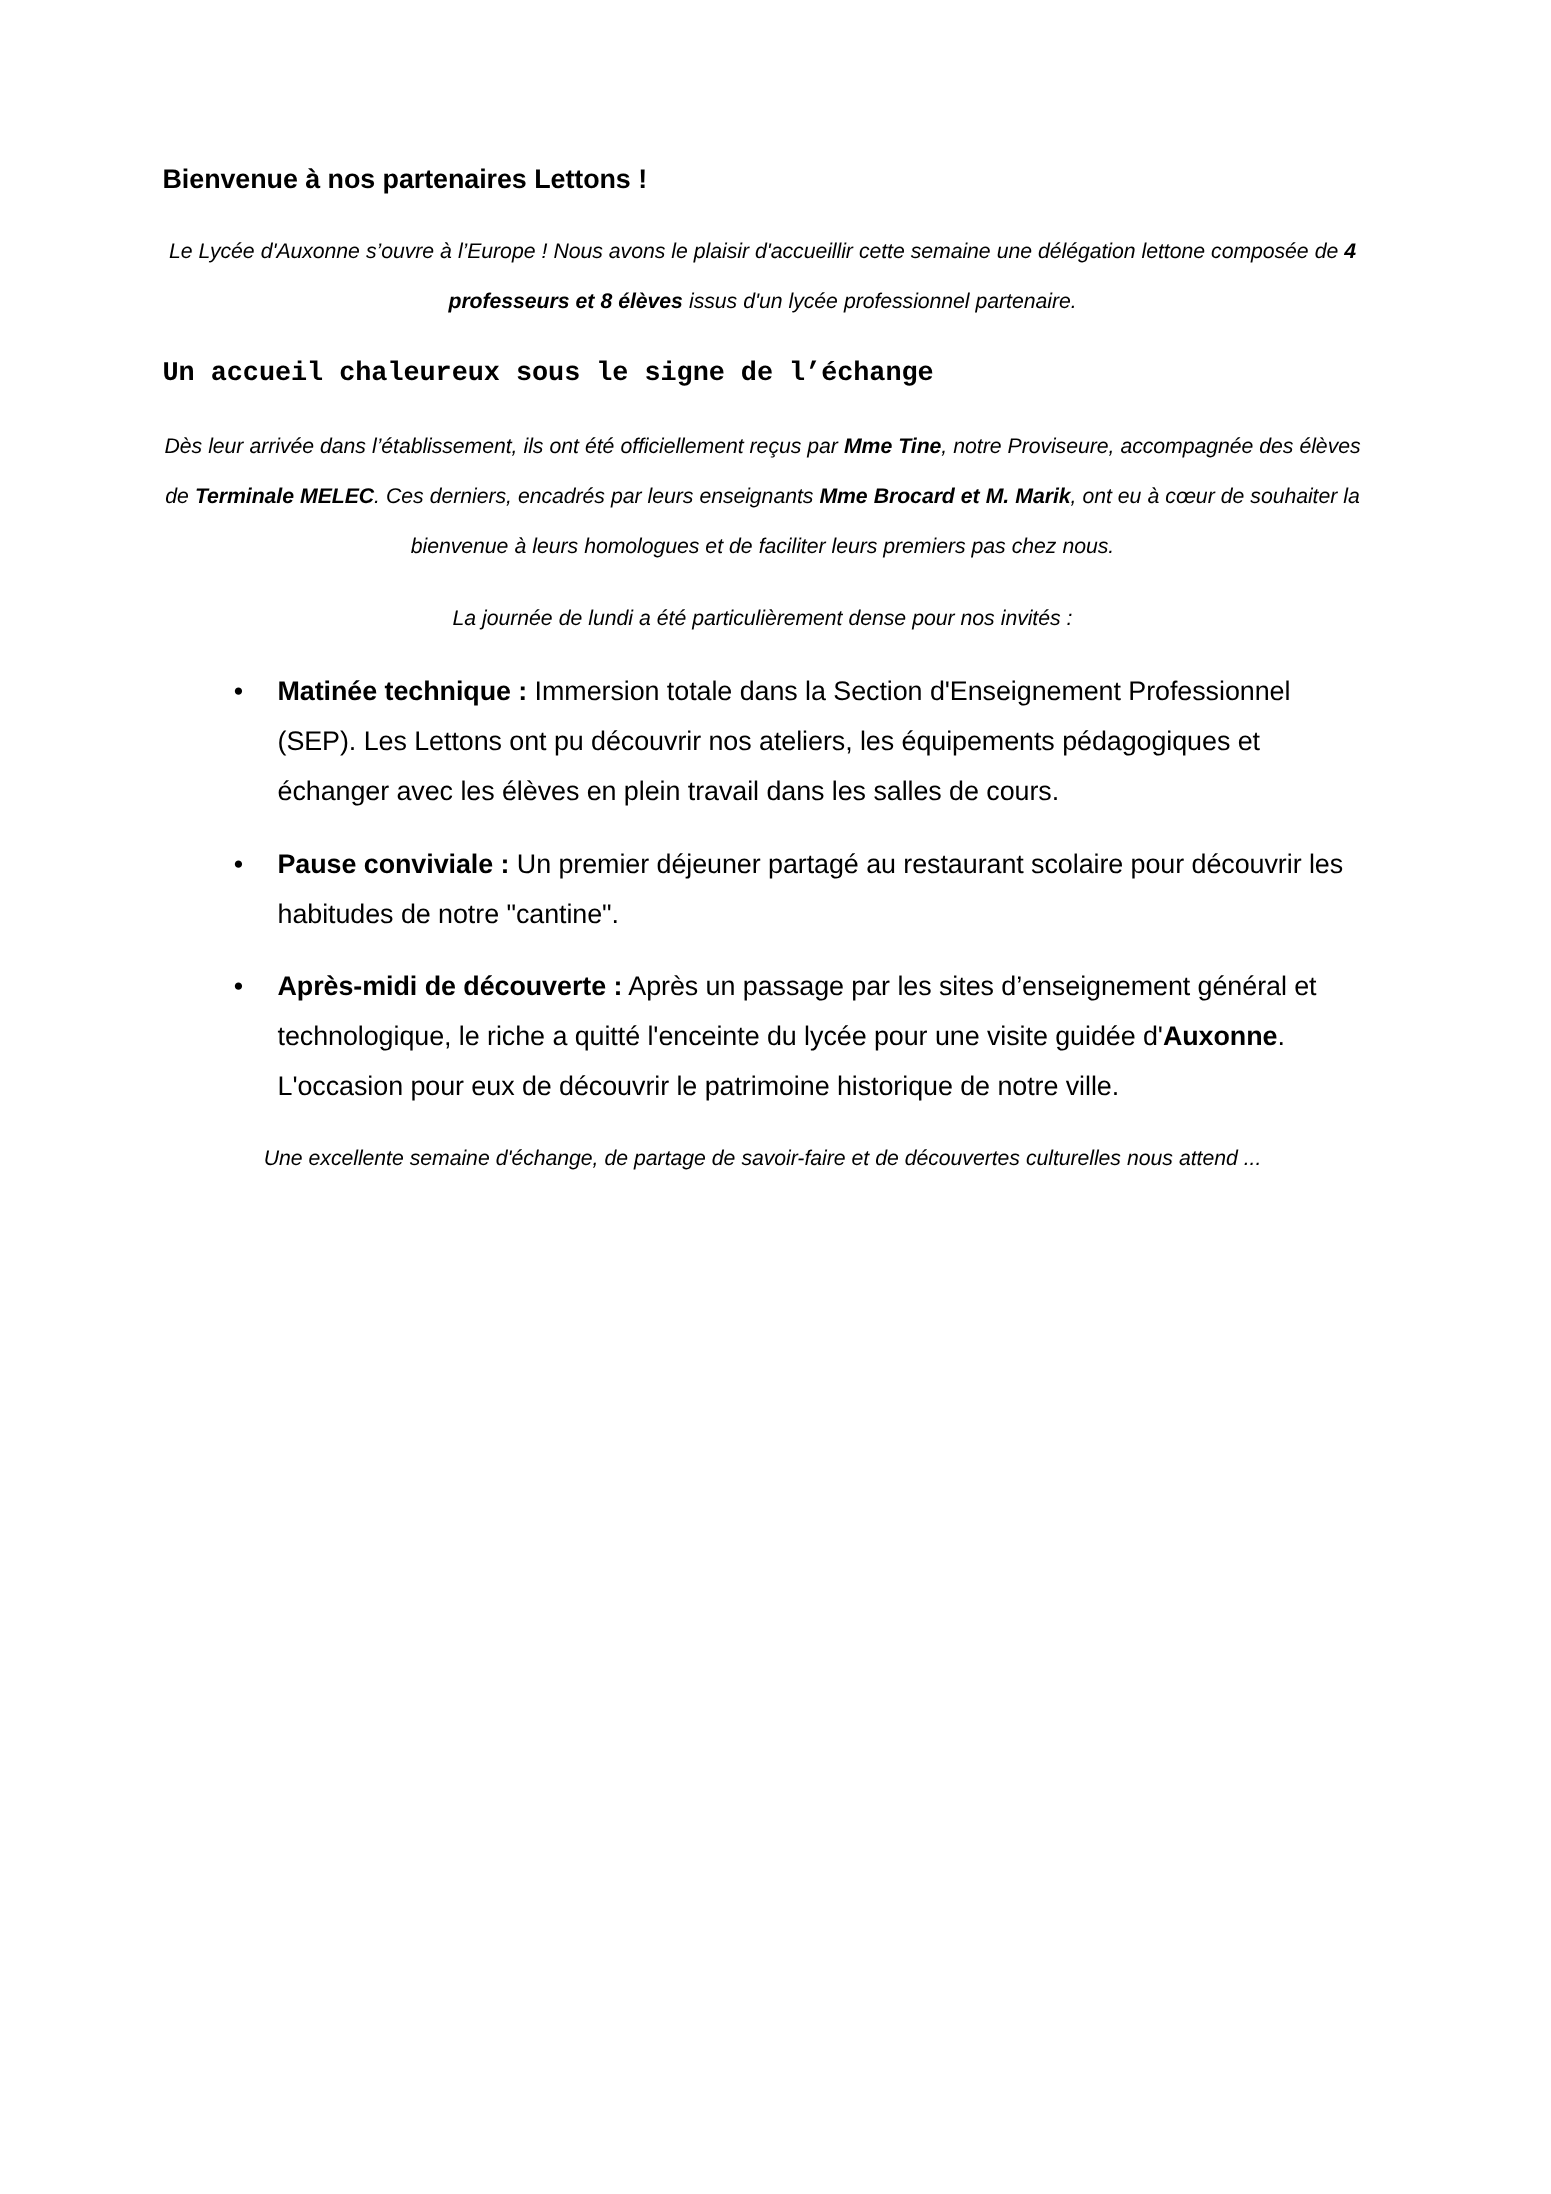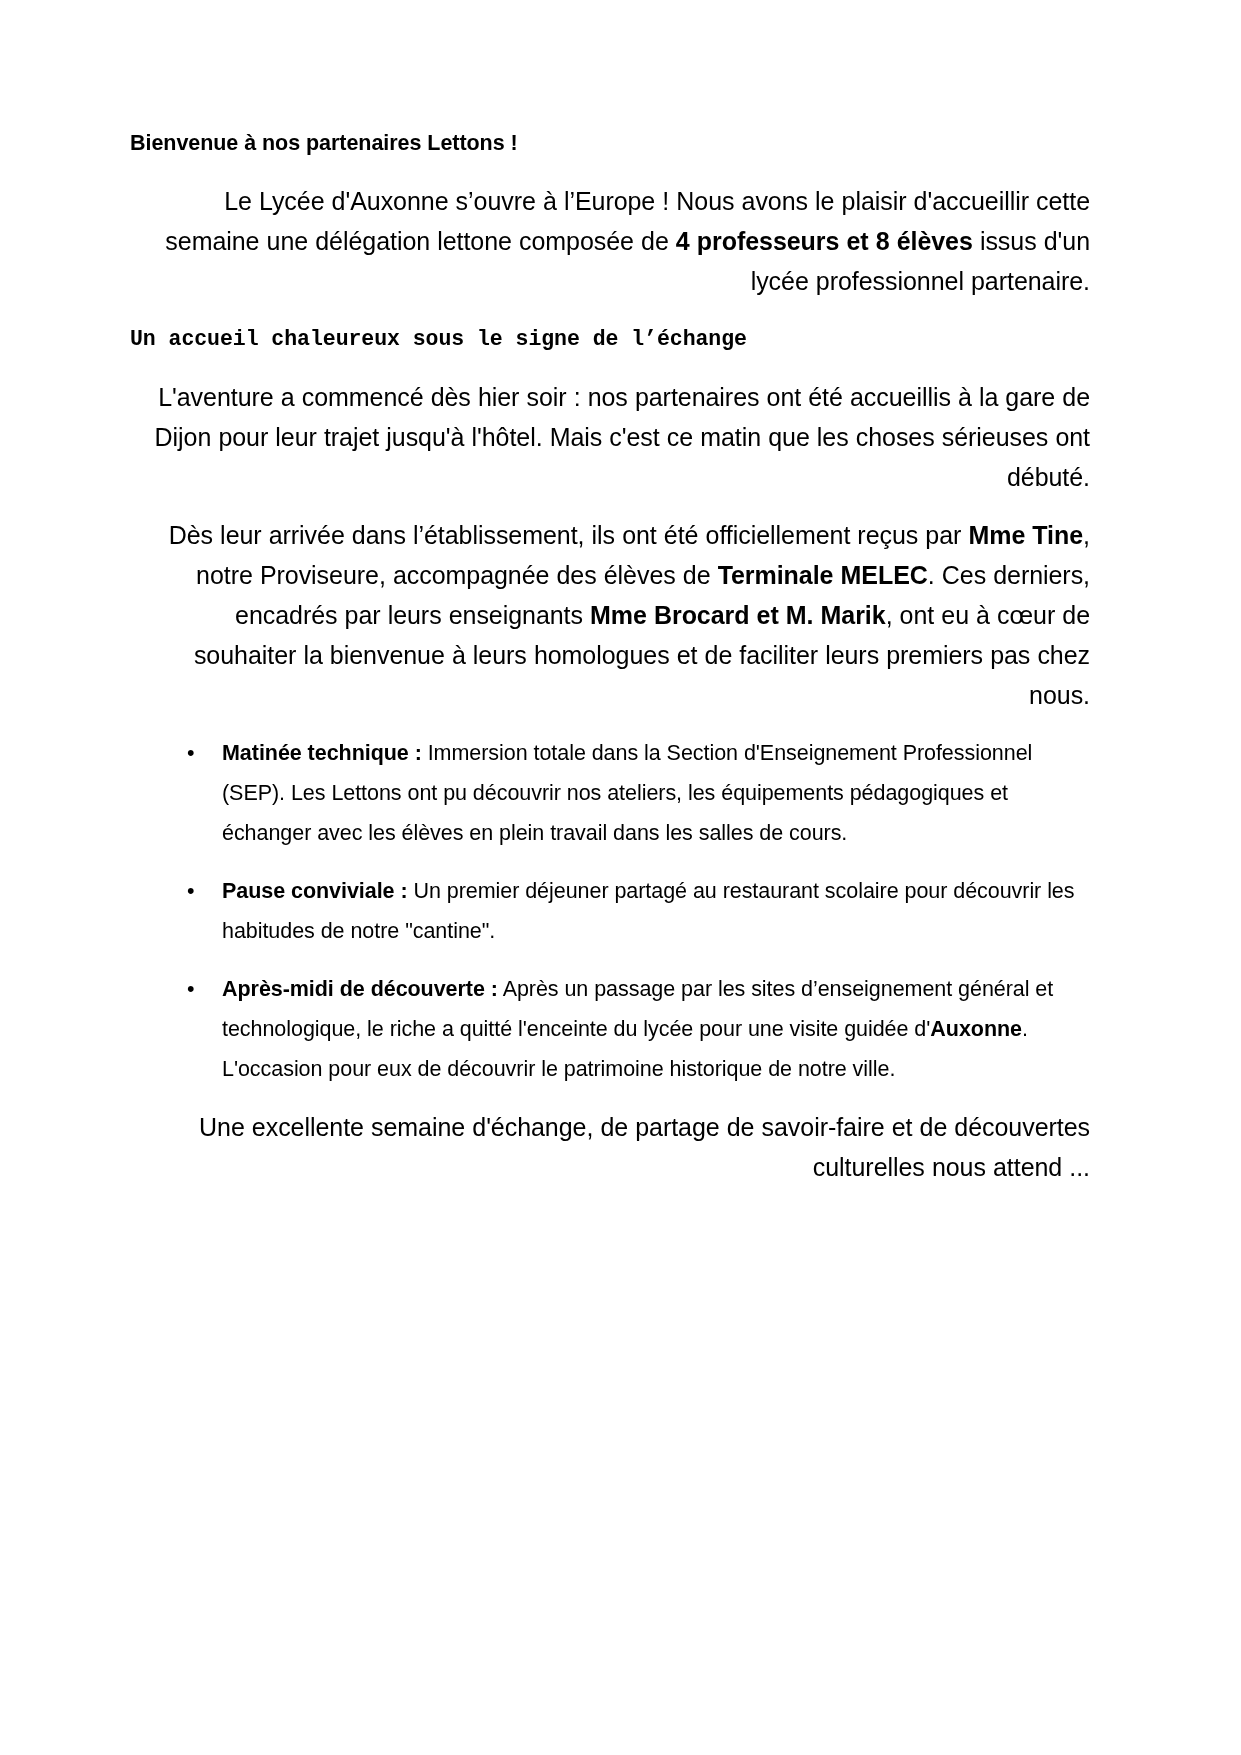--- a/index.html
+++ b/index.html
@@ -19,26 +19,27 @@
     box-sizing: border-box;
     overflow: hidden;
   }
   .doc-body {
     position: absolute;
     left: 130px;
     top: 123px;
     width: 960px;
   }
   .para {
-    font-size: 25px;
+    font-size: 17px;
     line-height: 40px;
     margin: 0 0 18px 0;
-    text-align: right;
+    text-align: center;
     letter-spacing: -0.05px;
     word-spacing: 0.2px;
+    font-style: italic;
   }
   .heading {
     font-size: 21.5px;
     line-height: 40px;
     font-weight: bold;
     margin: 0 0 18px 0;
     letter-spacing: -0.05px;
   }
   .heading.sub {
     margin-top: 2px;
@@ -76,25 +77,25 @@
 
 <div class="page">
   <div class="doc-body">
 
     <p class="heading">Bienvenue à nos partenaires Lettons !</p>
 
     <p class="para"><span>Le Lycée d'Auxonne s’ouvre à l’Europe ! Nous avons le plaisir d'accueillir cette semaine une délégation lettone composée de </span><span class="b">4 professeurs et 8 élèves</span><span> issus d'un lycée professionnel partenaire.</span></p>
 
     <p class="heading sub">Un accueil chaleureux sous le signe de l’échange</p>
 
-    <p class="para">L'aventure a commencé dès hier soir : nos partenaires ont été accueillis à la gare de Dijon pour leur trajet jusqu'à l'hôtel. Mais c'est ce matin que les choses sérieuses ont débuté.</p>
 
     <p class="para"><span>Dès leur arrivée dans l’établissement, ils ont été officiellement reçus par </span><span class="b">Mme Tine</span><span>, notre Proviseure, accompagnée des élèves de </span><span class="b">Terminale MELEC</span><span>. Ces derniers, encadrés par leurs enseignants </span><span class="b">Mme Brocard et M. Marik</span><span>, ont eu à cœur de souhaiter la bienvenue à leurs homologues et de faciliter leurs premiers pas chez nous.</span></p>
 
 
+    <p class="para">La journée de lundi a été particulièrement dense pour nos invités :</p>
 
     <ul class="bullet-list">
       <li class="bullet-item">
         <span class="bullet-dot">•</span><span class="b">Matinée technique :</span><span> Immersion totale dans la Section d'Enseignement Professionnel (SEP). Les Lettons ont pu découvrir nos ateliers, les équipements pédagogiques et échanger avec les élèves en plein travail dans les salles de cours.</span>
       </li>
       <li class="bullet-item">
         <span class="bullet-dot">•</span><span class="b">Pause conviviale :</span><span> Un premier déjeuner partagé au restaurant scolaire pour découvrir les habitudes de notre "cantine".</span>
       </li>
       <li class="bullet-item">
         <span class="bullet-dot">•</span><span class="b">Après-midi de découverte :</span><span> Après un passage par les sites d’enseignement général et technologique, le riche a quitté l'enceinte du lycée pour une visite guidée d'</span><span class="b">Auxonne</span><span>. L'occasion pour eux de découvrir le patrimoine historique de notre ville.</span>

